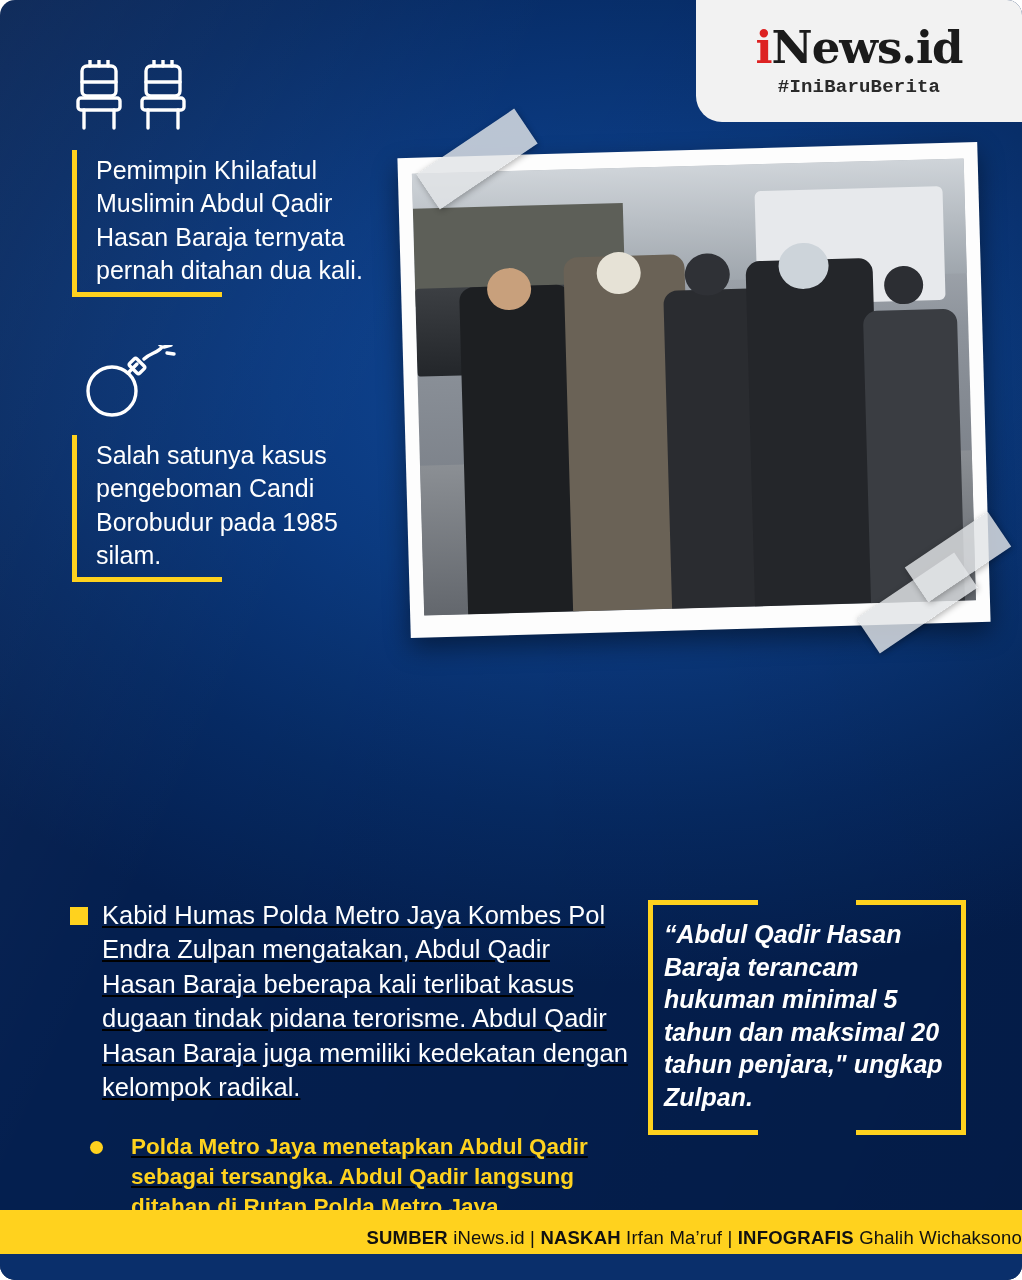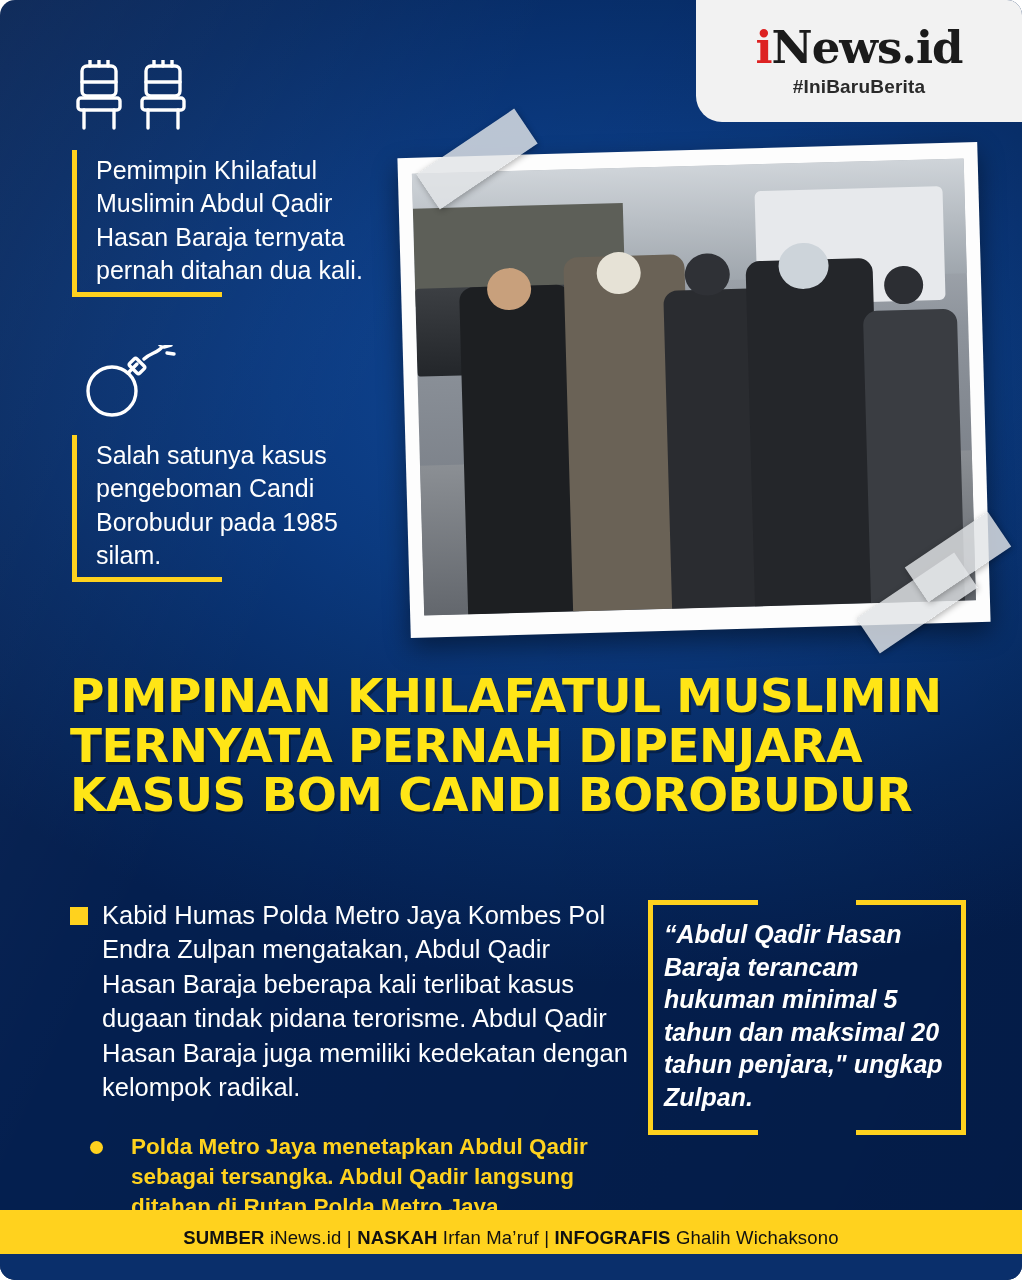--- a/index.html
+++ b/index.html
@@ -39,20 +39,21 @@
     font-family: "DejaVu Serif", serif;
     font-size: 45px; font-weight: bold;
     color: #1b1b1b; letter-spacing: -1px;
     line-height: 1;
   }
   .logo-text .i { color: #d22; }
   .logo-tag {
     margin-top: 6px;
     font-size: 19px; font-weight: bold; color: #2a2a2a;
     letter-spacing: 0.2px;
+    font-family: Liberation Mono, monospace;
   }
 
   
   .facts { position: absolute; left: 72px; top: 58px; width: 330px; z-index: 5; }
   .fact { position: relative; margin-bottom: 46px; }
   .fact-icon { height: 76px; margin-bottom: 14px; display: flex; align-items: flex-end; }
   .fact-body {
     position: relative;
     padding: 6px 0 10px 24px;
   }
@@ -133,21 +134,21 @@
     font-weight: 800;
     line-height: 1.08;
     letter-spacing: -0.5px;
     text-transform: uppercase;
     text-shadow: 2px 3px 0 rgba(0,0,0,0.28);
     transform: scaleX(1.02);
     transform-origin: left;
   }
 
   
-  .body-left { position: absolute; left: 70px; top: 898px; width: 560px; z-index: 5; }
+  .body-left { position: absolute; left: 70px; top: 898px; width: 560px; z-index: 5; text-decoration: underline; }
   .para-row { display: flex; gap: 14px; }
   .sq-bullet { width: 18px; height: 18px; background: #ffd21e; margin-top: 9px; flex: 0 0 18px; }
   .para {
     color: #ffffff; font-size: 25.5px; line-height: 1.35;
   }
   .subnote {
     display: flex; gap: 28px;
     margin-top: 27px; margin-left: 20px;
   }
   .dot-bullet {
@@ -184,21 +185,21 @@
   .footer-bar {
     position: absolute; left: 0; bottom: 26px; width: 100%; height: 44px;
     background: #ffd21e; z-index: 5;
   }
   .footer-strip {
     position: absolute; left: 0; bottom: 0; width: 100%; height: 26px;
     background: #0a2f6b; z-index: 5;
   }
   .credits {
     position: absolute; left: 0; bottom: 31px; width: 100%;
-    text-align: center; z-index: 6;
+    text-align: right; z-index: 6;
     color: #111; font-size: 18.5px; letter-spacing: 0.2px;
   }
   .credits b { font-weight: bold; }
 </style>
 </head>
 <body>
 
 <div class="page">
 
   <div class="logo-plate">
@@ -272,23 +273,20 @@
         <div class="head c"></div>
         <div class="head d"></div>
         <div class="head e"></div>
       </div>
     </div>
     <div class="tape t1"></div>
     <div class="tape t2"></div>
     <div class="tape t3"></div>
   </div>
 
-  <div class="headline">
-    <h1>PIMPINAN KHILAFATUL MUSLIMIN TERNYATA PERNAH DIPENJARA KASUS BOM CANDI BOROBUDUR</h1>
-  </div>
 
   <div class="body-left">
     <div class="para-row">
       <div class="sq-bullet"></div>
       <div class="para">Kabid Humas Polda Metro Jaya Kombes Pol Endra Zulpan mengatakan, Abdul Qadir Hasan Baraja beberapa kali terlibat kasus dugaan tindak pidana terorisme. Abdul Qadir Hasan Baraja juga memiliki kedekatan dengan kelompok radikal.</div>
     </div>
     <div class="subnote">
       <div class="dot-bullet"></div>
       <div class="subnote-text">Polda Metro Jaya menetapkan Abdul Qadir sebagai tersangka. Abdul Qadir langsung ditahan di Rutan Polda Metro Jaya.</div>
     </div>

